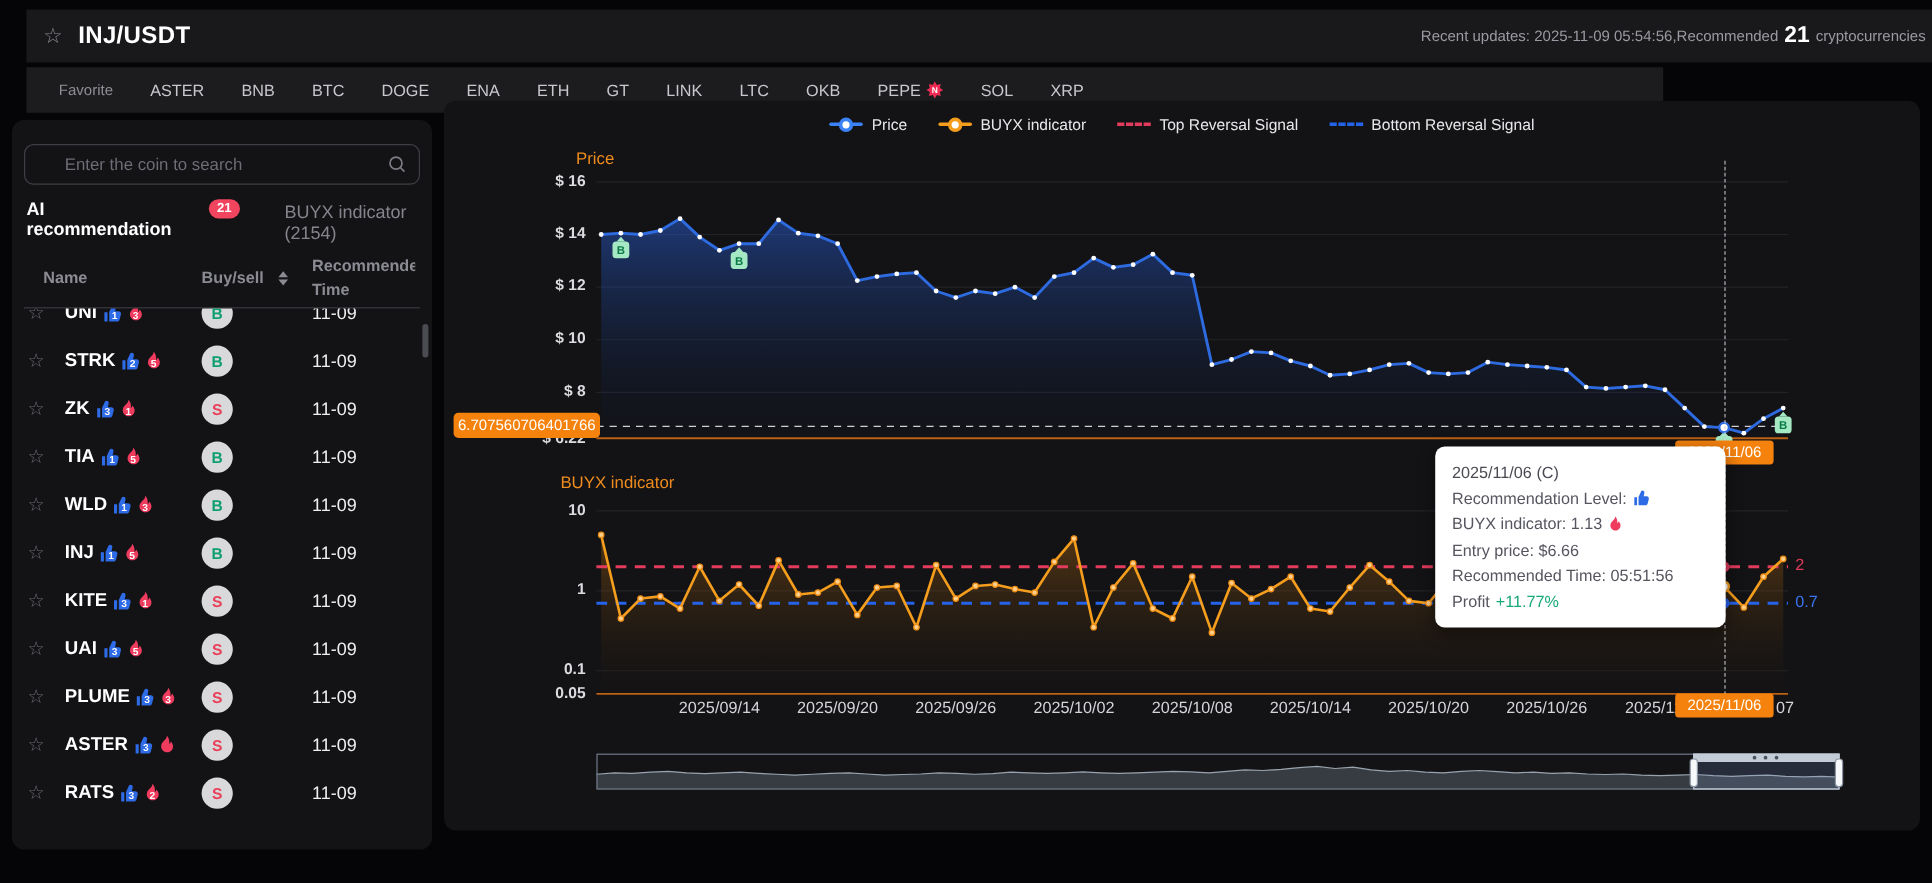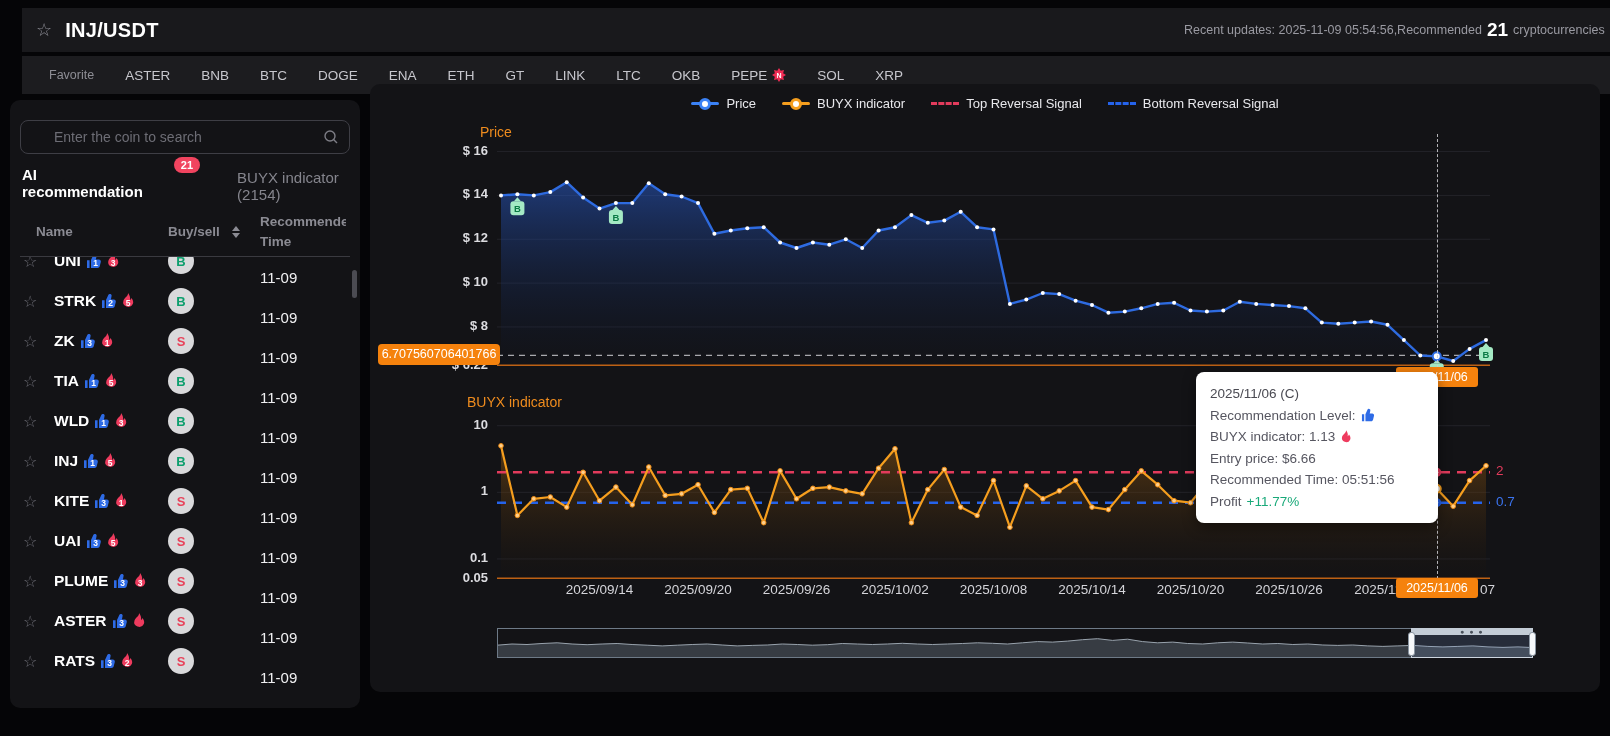--- a/index.html
+++ b/index.html
@@ -5,33 +5,33 @@
   html,body{margin:0;padding:0;overflow:hidden;background:#050507;}
   body{width:1610px;height:736px;position:relative;font-family:"Liberation Sans",sans-serif;-webkit-font-smoothing:antialiased;}
   .abs{position:absolute;}
   
   .topbar{position:absolute;left:22px;top:8px;width:1588px;height:44px;background:#19191c;display:flex;align-items:center;}
   .hstar{color:#8a8a92;font-size:18px;margin-left:14px;cursor:pointer;}
   .symbol{color:#ffffff;font-weight:bold;font-size:20px;margin-left:13px;letter-spacing:.3px;}
   .updates{position:absolute;left:1162px;top:0;height:44px;width:446px;display:flex;align-items:center;color:#9a9aa2;font-size:12.5px;white-space:nowrap;overflow:hidden;}
   .updates .big{color:#fff;font-size:19px;font-weight:bold;margin:0 5px;}
   
-  .tabbar{position:absolute;left:22px;top:56px;width:1588px;height:38px;background:#1c1c1f;display:flex;align-items:center;padding-left:27px;box-sizing:border-box;}
+  .tabbar{position:absolute;left:22px;top:56px;width:1364px;height:38px;background:#1c1c1f;display:flex;align-items:center;padding-left:27px;box-sizing:border-box;}
   .tab{color:#c7c7cd;font-size:13.5px;margin-right:31px;display:flex;align-items:center;gap:5px;cursor:pointer;white-space:nowrap;}
   .tab.dim{color:#8e8e95;font-size:12.5px;}
   
   .lpanel{position:absolute;left:10px;top:100px;width:350px;height:608px;background:#131316;border-radius:10px;}
   .rpanel{position:absolute;left:370px;top:84px;width:1230px;height:608px;background:#131316;border-radius:10px;}
   
   .searchbox{position:absolute;left:10px;top:20px;width:330px;height:34px;border:1px solid #3e3e45;border-radius:8px;box-sizing:border-box;padding-left:21px;}
   .searchbox input{width:100%;height:100%;background:transparent;border:none;outline:none;color:#ddd;font-size:14px;padding:0 34px 0 12px;box-sizing:border-box;font-family:"Liberation Sans",sans-serif;}
   .searchbox input::placeholder{color:#6d6d75;}
   .searchbox svg{position:absolute;right:10px;top:8px;}
   
-  .recotabs{position:absolute;left:12px;top:66px;display:flex;align-items:flex-start;gap:33px;}
+  .recotabs{position:absolute;left:12px;top:66px;display:flex;align-items:center;gap:33px;}
   .recotab-ai{color:#fff;font-weight:bold;font-size:15px;cursor:pointer;}
   .ai-badge{display:inline-block;background:#f1445f;color:#fff;font-size:11px;font-weight:bold;border-radius:999px;padding:2px 7px;position:relative;top:-9px;left:-2px;}
   .recotab-buyx{color:#85858d;font-size:15px;margin-left:2px;cursor:pointer;position:relative;top:3px;}
   
   .thead{position:absolute;left:0;top:110px;width:100%;height:46px;color:#8b8b93;font-size:13.5px;font-weight:bold;}
   .th-name{position:absolute;left:26px;top:14px;}
   .th-buysell{position:absolute;left:158px;top:14px;display:flex;align-items:center;gap:12px;cursor:pointer;}
   .sorticon{display:inline-flex;flex-direction:column;gap:2px;}
   .sorticon i{display:block;width:0;height:0;border-left:4px solid transparent;border-right:4px solid transparent;}
   .sorticon .up{border-bottom:5px solid #8b8b93;}
@@ -40,21 +40,21 @@
   .divider{position:absolute;left:10px;top:156px;width:330px;height:1px;background:#3a3a40;}
   .rows{position:absolute;left:0;top:157px;width:100%;height:448px;overflow:hidden;}
   .row{height:40px;position:relative;cursor:pointer;}
   .row:first-child{margin-top:-16px;}
   .rstar{position:absolute;left:13px;top:50%;transform:translateY(-50%);color:#6a6a72;font-size:16px;}
   .rmain{position:absolute;left:44px;top:50%;transform:translateY(-50%);display:flex;align-items:center;gap:3px;}
   .rname{color:#fff;font-weight:bold;font-size:15.5px;margin-right:2px;white-space:nowrap;}
   .sig{position:absolute;left:158px;top:50%;transform:translateY(-50%);width:26px;height:26px;border-radius:50%;background:#d9d9db;display:flex;align-items:center;justify-content:center;font-weight:bold;font-size:13px;z-index:2;}
   .sig.B{color:#0e9f6e;}
   .sig.S{color:#e8425a;}
-  .rtime{position:absolute;left:250px;top:50%;transform:translateY(-50%);color:#f0f0f2;font-size:15px;margin-top:16px;}
+  .rtime{position:absolute;left:250px;top:50%;transform:translateY(-50%);color:#f0f0f2;font-size:15px;}
   .scrollthumb{position:absolute;right:3px;top:170px;width:5px;height:28px;background:#4b4b52;border-radius:3px;cursor:pointer;}
   
   .legend{position:absolute;left:0;top:12px;width:100%;display:flex;justify-content:center;gap:26px;align-items:center;color:#e8e8ec;font-size:13px;}
   .litem{display:flex;align-items:center;gap:7px;cursor:pointer;}
   .lline{width:28px;height:3px;border-radius:2px;position:relative;}
   .lline .dot{position:absolute;left:50%;top:50%;transform:translate(-50%,-50%);width:6px;height:6px;border-radius:50%;background:#fff;border:3px solid currentColor;}
   .ldash{width:28px;height:0;border-top:3px dashed currentColor;}
   
   .ctitle{position:absolute;color:#ef8c1e;font-size:14px;}
   .ytick{position:absolute;left:40px;width:78px;text-align:right;color:#dcdce0;font-size:13px;font-weight:bold;}

